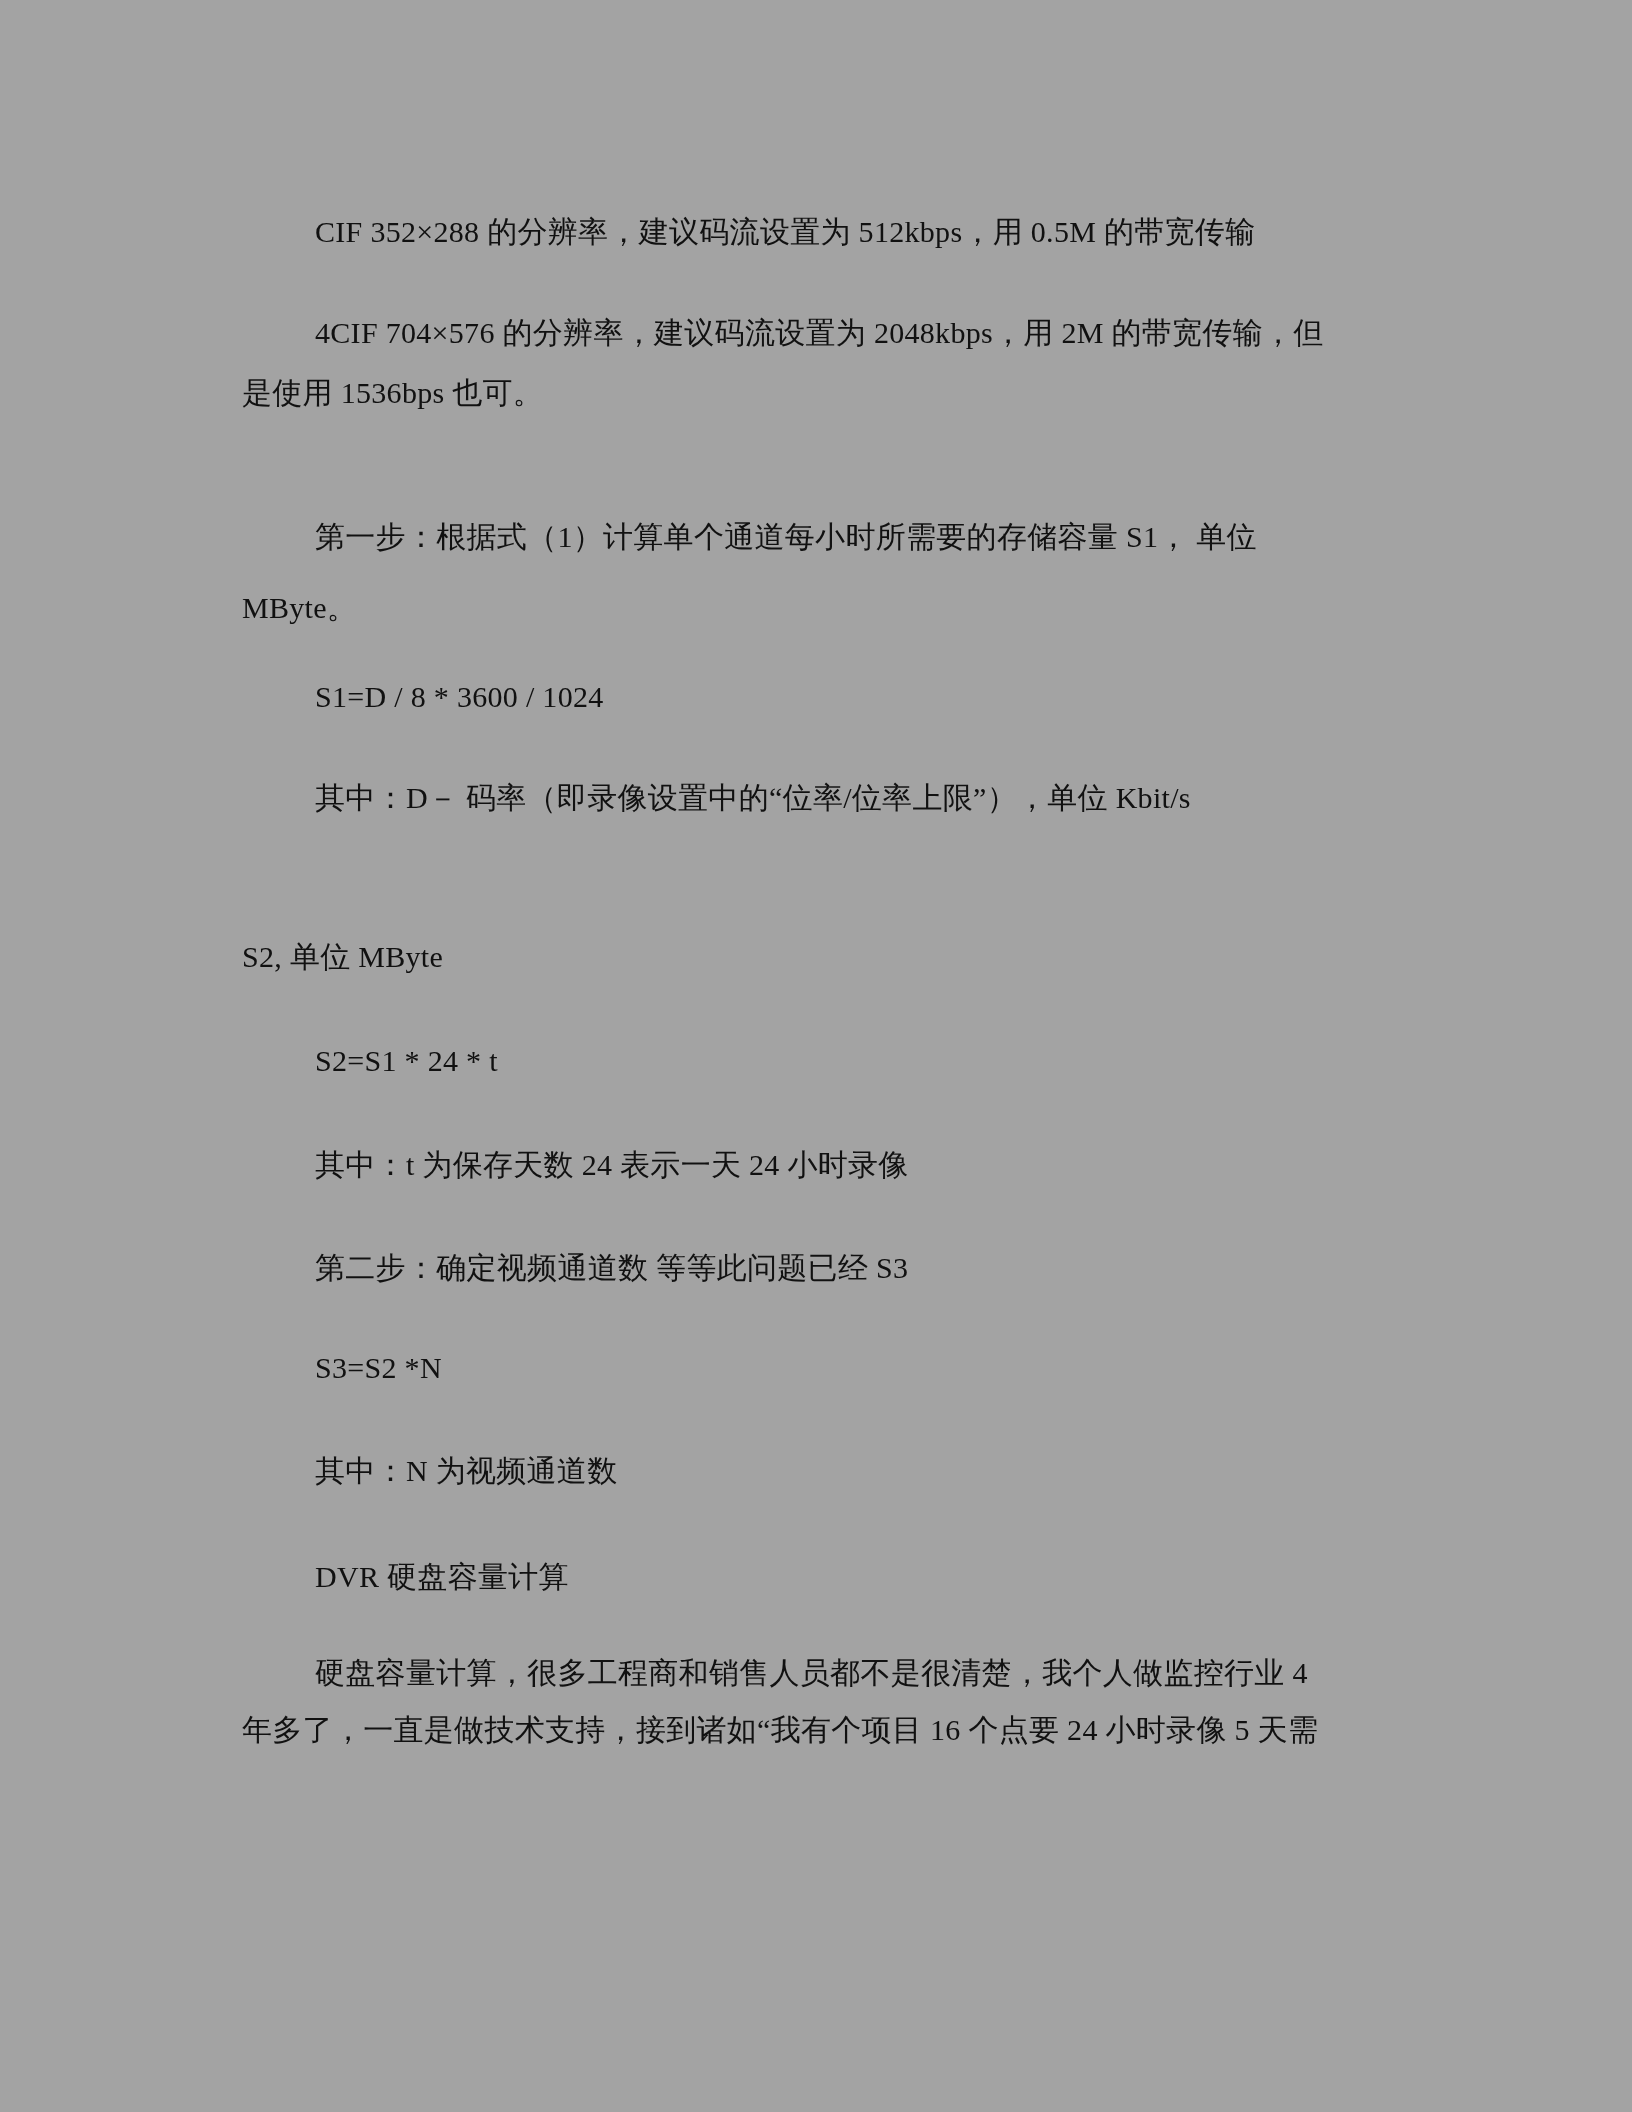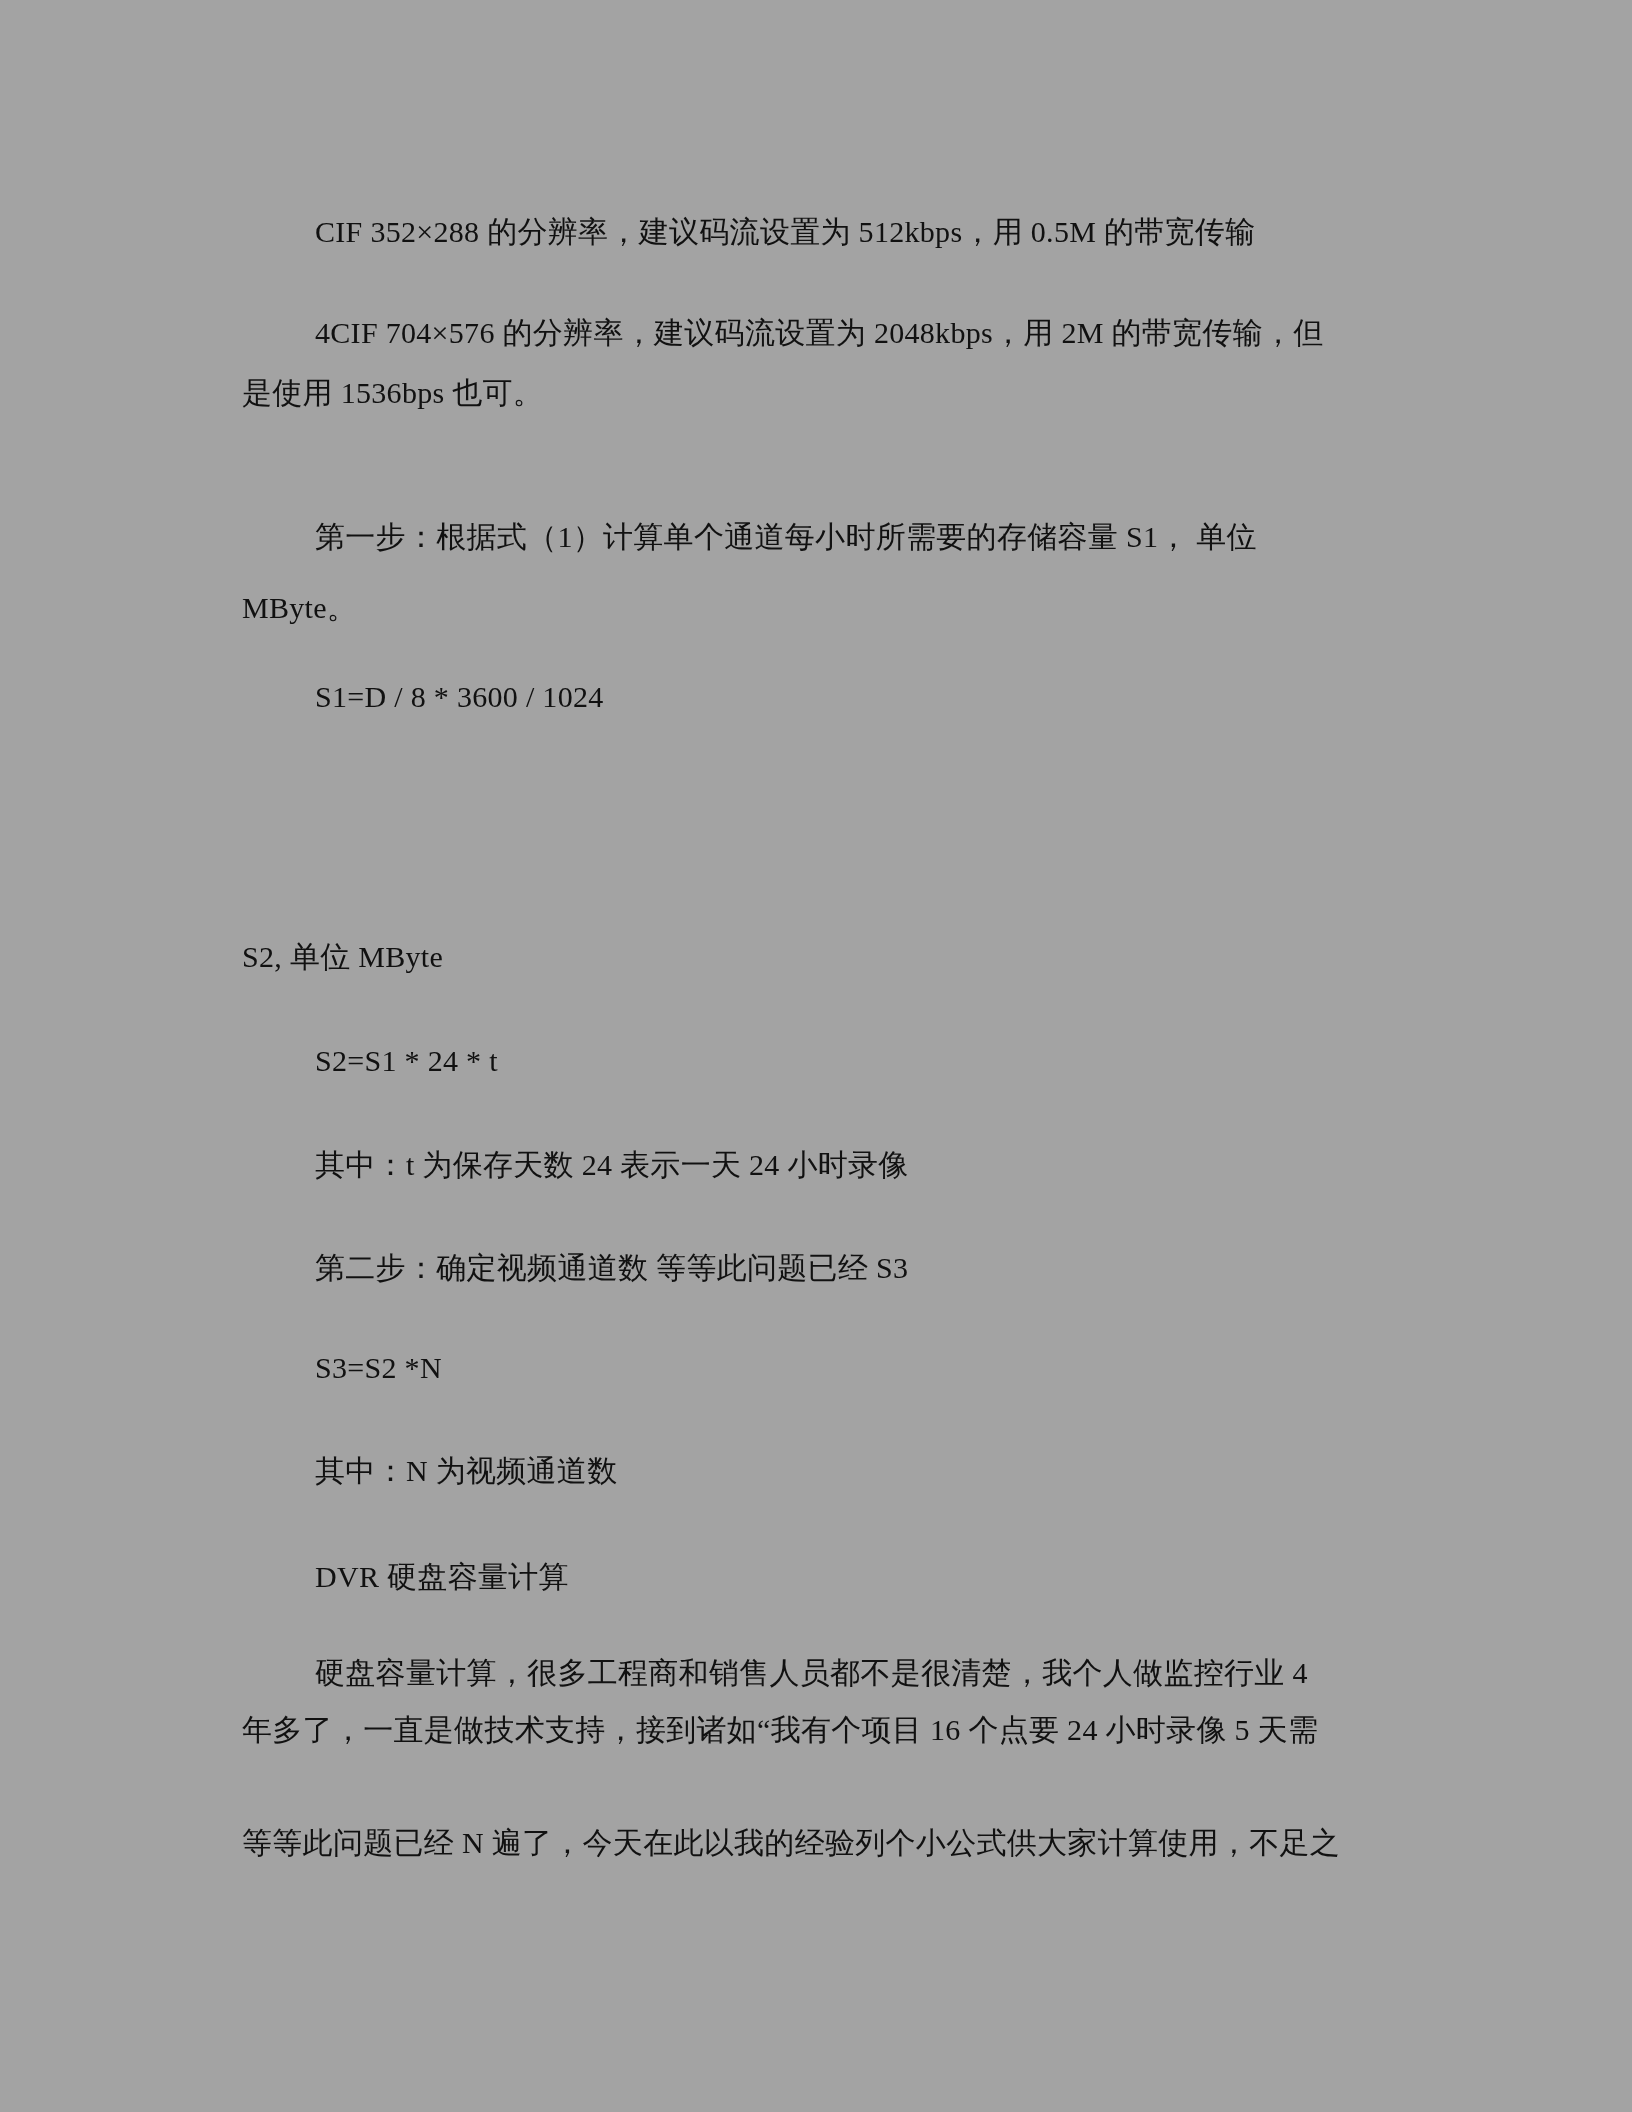--- a/index.html
+++ b/index.html
@@ -44,31 +44,31 @@
   <div class="line indent" style="top:212px">CIF 352×288 的分辨率，建议码流设置为 512kbps，用 0.5M 的带宽传输</div>
 
   <div class="line indent" style="top:313px">4CIF 704×576 的分辨率，建议码流设置为 2048kbps，用 2M 的带宽传输，但</div>
   <div class="line" style="top:373px">是使用 1536bps 也可。</div>
 
   <div class="line indent" style="top:517px">第一步：根据式（1）计算单个通道每小时所需要的存储容量 S1， 单位</div>
   <div class="line" style="top:588px">MByte。</div>
 
   <div class="line indent" style="top:677px">S1=D / 8 * 3600 / 1024</div>
 
+  <div class="line indent" style="top:778px">其中：D－ 码率（即录像设置中的“位率/位率上限”），单位 Kbit/s</div>
 
   <div class="line" style="top:937px">S2, 单位 MByte</div>
 
   <div class="line indent" style="top:1041px">S2=S1 * 24 * t</div>
 
   <div class="line indent" style="top:1145px">其中：t 为保存天数 24 表示一天 24 小时录像</div>
 
   <div class="line indent" style="top:1248px">第二步：确定视频通道数 等等此问题已经 S3</div>
 
   <div class="line indent" style="top:1348px">S3=S2 *N</div>
 
   <div class="line indent" style="top:1451px">其中：N 为视频通道数</div>
 
   <div class="line indent" style="top:1557px">DVR 硬盘容量计算</div>
 
   <div class="line indent" style="top:1653px">硬盘容量计算，很多工程商和销售人员都不是很清楚，我个人做监控行业 4</div>
   <div class="line" style="top:1710px">年多了，一直是做技术支持，接到诸如“我有个项目 16 个点要 24 小时录像 5 天需</div>
-  <div class="line" style="top:1823px">等等此问题已经 N 遍了，今天在此以我的经验列个小公式供大家计算使用，不足之</div>
 </div>
 
 </body></html>

